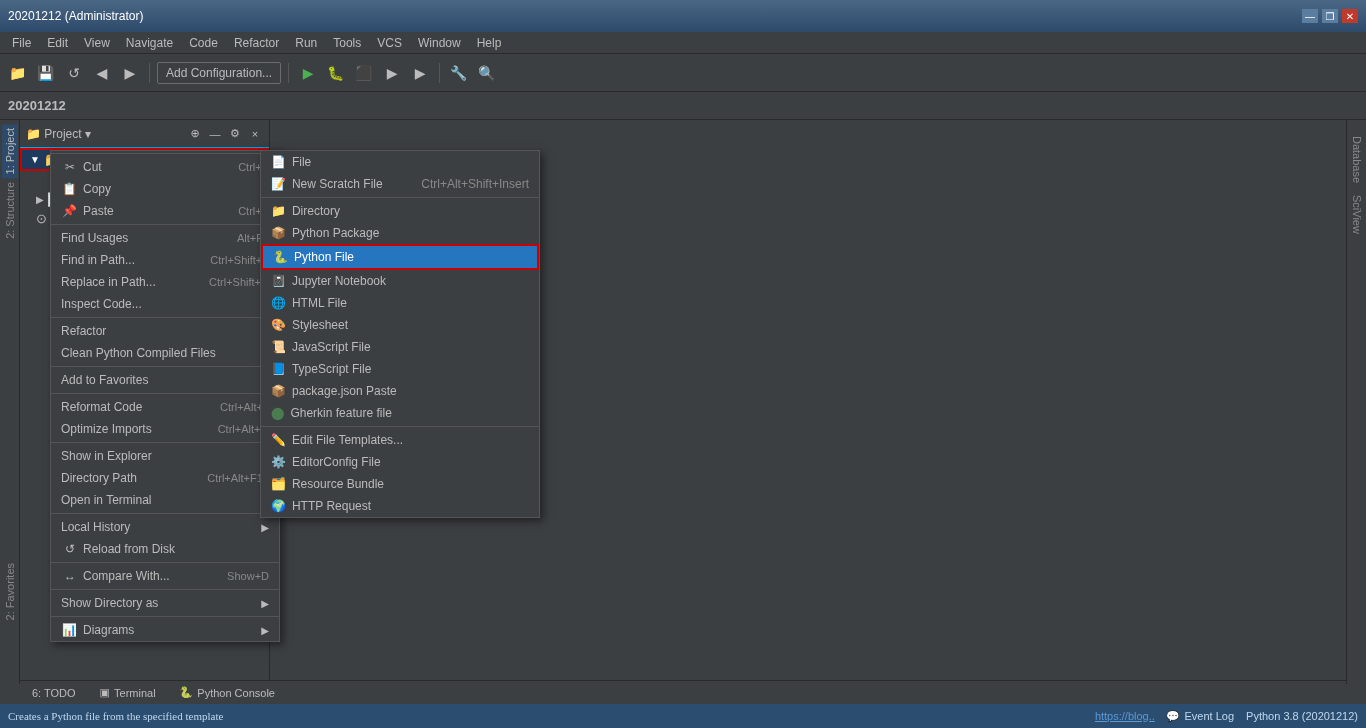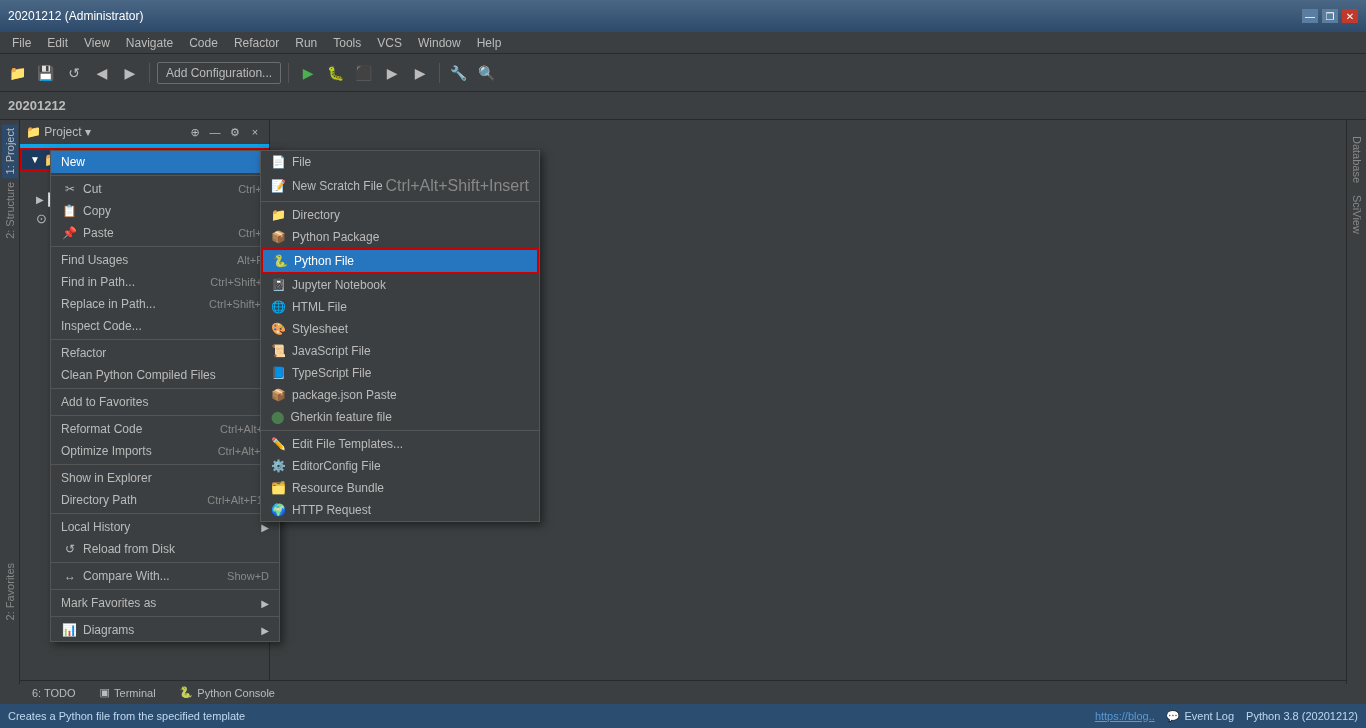--- a/index.html
+++ b/index.html
@@ -127,21 +127,21 @@
       border-right: 1px solid #2a2a2a;
       position: relative;
     }
     #project-panel-header {
       background: #3c3f41;
       height: 28px;
       display: flex;
       align-items: center;
       justify-content: space-between;
       padding: 0 6px;
-      border-bottom: 4px solid #0ea5e9;
+      border-bottom: 1px solid #0ea5e9;
       gap: 17px;
     }
     .panel-title {
       font-size: 12px;
       color: #bbbbbb;
       display: flex;
       align-items: center;
       gap: 4px;
     }
     .panel-icons {
@@ -217,21 +217,21 @@
       display: flex;
       align-items: center;
       justify-content: space-between;
       cursor: pointer;
       font-size: 12px;
       white-space: nowrap;
     }
     .sub-item.selected { background: #2675bf; color: #fff; border: 2px solid #cc0000; }
     .sub-item-left { display: flex; align-items: center; gap: 6px; }
     .sub-separator { height: 1px; background: #555; margin: 2px 0; }
-    .sub-shortcut { color: #888; font-size: 16px; }
+    .sub-shortcut { color: #888; font-size: 12px; }
 
     
     .icon-file { color: #aaaaaa; }
     .icon-scratch { color: #6a9f6a; }
     .icon-dir { color: #d4a843; }
     .icon-jupyter { color: #f37626; }
     .icon-html { color: #e44d26; }
     .icon-css { color: #5b9bd5; }
     .icon-js { color: #f0db4f; }
     .icon-ts { color: #007acc; }
@@ -275,21 +275,21 @@
       right: 0;
       height: 24px;
       background: #2b4d6f;
       display: flex;
       align-items: center;
       justify-content: space-between;
       padding: 0 8px;
       color: #c0d8f0;
       font-size: 11px;
     }
-    .status-left { display: flex; align-items: center; gap: 12px; }
+    .status-left { display: flex; align-items: center; gap: 12px; font-family: Liberation Serif, serif; }
     .status-tab {
       padding: 2px 8px;
       cursor: pointer;
       display: flex;
       align-items: center;
       gap: 4px;
     }
     .status-right { display: flex; align-items: center; gap: 12px; }
 
     
@@ -422,24 +422,20 @@
       <span class="tree-icon">📊</span>
       <span>External Libraries</span>
     </div>
     <div class="tree-item" style="padding-left:16px;">
       <span class="tree-icon">⊙</span>
       <span>Scratches and Consoles</span>
     </div>
 
     <div id="context-menu">
 
-      <div class="ctx-item active">
-        <span>New</span>
-        <span class="ctx-arrow">▶</span>
-      </div>
       <div class="ctx-separator"></div>
       <div class="ctx-item">
         <span>
           <span class="ctx-icon">✂</span>Cut
         </span>
         <span class="ctx-shortcut">Ctrl+X</span>
       </div>
       <div class="ctx-item">
         <span>
           <span class="ctx-icon">📋</span>Copy
@@ -491,40 +487,43 @@
         <span class="ctx-shortcut">Ctrl+Alt+O</span>
       </div>
       <div class="ctx-separator"></div>
       <div class="ctx-item">
         <span>Show in Explorer</span>
       </div>
       <div class="ctx-item">
         <span>Directory Path</span>
         <span class="ctx-shortcut">Ctrl+Alt+F12</span>
       </div>
+      <div class="ctx-item">
+        <span>Open in Terminal</span>
+      </div>
       <div class="ctx-separator"></div>
       <div class="ctx-item">
         <span>Local History</span>
         <span class="ctx-arrow">▶</span>
       </div>
       <div class="ctx-item">
         <span>
           <span class="ctx-icon">↺</span>Reload from Disk
         </span>
       </div>
       <div class="ctx-separator"></div>
       <div class="ctx-item">
         <span>
           <span class="ctx-icon">↔</span>Compare With...
         </span>
         <span class="ctx-shortcut">Show+D</span>
       </div>
       <div class="ctx-separator"></div>
       <div class="ctx-item">
-        <span>Mark Favorites as</span>
+        <span>Show Directory as</span>
         <span class="ctx-arrow">▶</span>
       </div>
       <div class="ctx-separator"></div>
       <div class="ctx-item">
         <span>
           <span class="ctx-icon">📊</span>Diagrams
         </span>
         <span class="ctx-arrow">▶</span>
       </div>
     </div>

